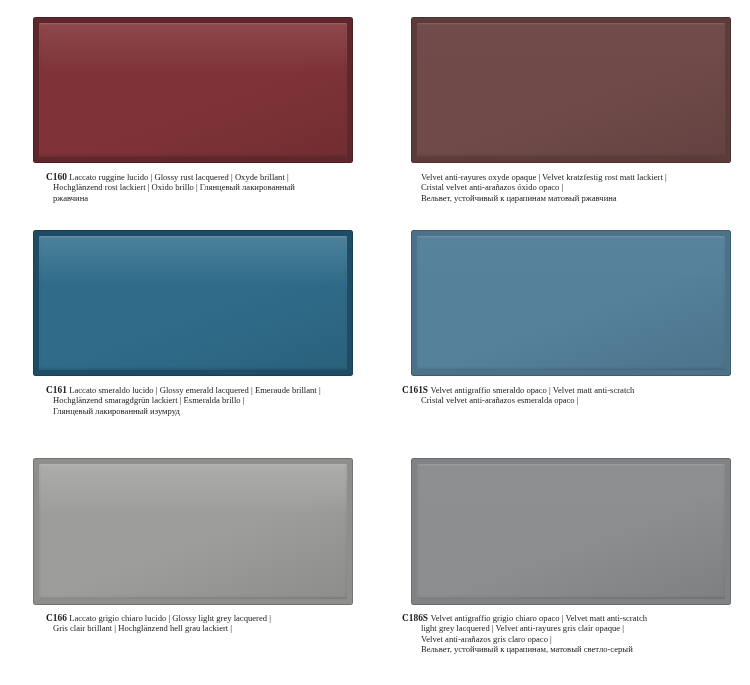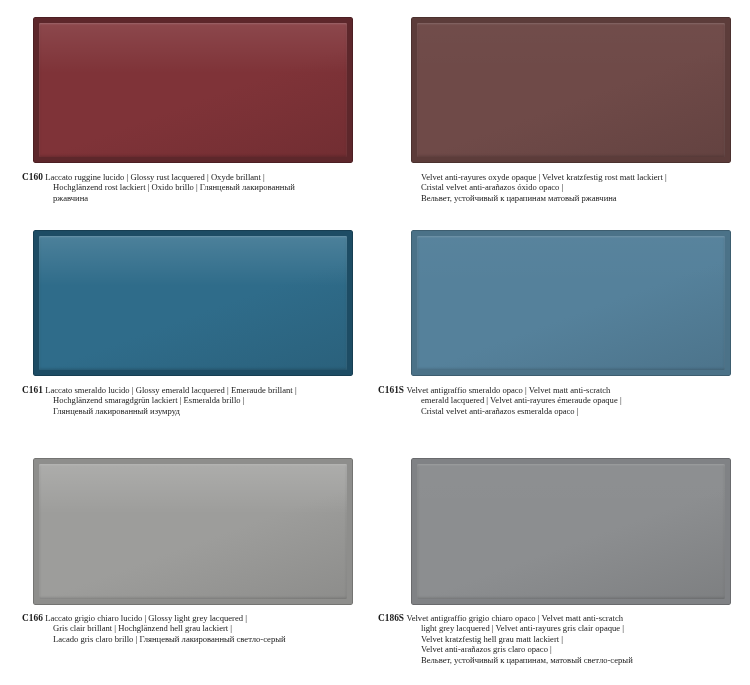--- a/index.html
+++ b/index.html
@@ -113,20 +113,21 @@
   .cap-line {
     display: block;
     padding-left: 31px;
   }
   .cell-right .cap-line { padding-left: 43px; }
   .cap-line.first { padding-left: 0; }
 
   .code-inline {
     font-weight: bold;
     font-size: 9.4px;
+    margin-left: 24px;
   }
 </style>
 </head>
 <body>
 
 <div class="catalogue">
 
   <div class="row row-1">
 
     <div class="cell cell-left">
@@ -188,21 +189,20 @@
       <div class="swatch-wrap">
         <div class="swatch">
           <div class="bevel" style="background: rgb(75, 114, 136); box-shadow: rgba(0, 0, 0, 0.18) 0px 0px 0px 1px inset;"></div>
           <div class="face" style="background: linear-gradient(160deg, rgb(85, 129, 155) 0%, rgb(85, 129, 155) 55%, rgba(0, 0, 0, 0.1) 100%), rgb(85, 129, 155); box-shadow: rgba(255, 255, 255, 0.18) 0px 1px 2px inset, rgba(0, 0, 0, 0.2) 0px -1px 3px inset;"></div>
           <div class="sheen" style="background: linear-gradient(rgba(255, 255, 255, 0.05) 0%, rgba(255, 255, 255, 0) 100%); opacity: 0.35;"></div>
         </div>
       </div>
       <div class="caption">
         <span class="cap-body">
             <span class="cap-line first"><span class="code-inline">C161S </span><span>Velvet antigraffio smeraldo opaco | Velvet matt anti-scratch</span></span>
-            <span class="cap-line"><span>emerald lacquered | Velvet anti-rayures émeraude opaque |</span></span>
             <span class="cap-line"><span>Cristal velvet anti-arañazos esmeralda opaco  |</span></span>
           </span>
       </div>
     </div>
 
   </div>
 
   <div class="row row-3">
 
     <div class="cell cell-left">
@@ -210,38 +210,36 @@
         <div class="swatch">
           <div class="bevel" style="background: rgb(142, 142, 140); box-shadow: rgba(0, 0, 0, 0.18) 0px 0px 0px 1px inset;"></div>
           <div class="face" style="background: linear-gradient(160deg, rgb(157, 157, 155) 0%, rgb(157, 157, 155) 55%, rgba(0, 0, 0, 0.1) 100%), rgb(157, 157, 155); box-shadow: rgba(255, 255, 255, 0.18) 0px 1px 2px inset, rgba(0, 0, 0, 0.2) 0px -1px 3px inset;"></div>
           <div class="sheen" style="background: linear-gradient(rgba(255, 255, 255, 0.16) 0%, rgba(255, 255, 255, 0) 100%);"></div>
         </div>
       </div>
       <div class="caption">
         <span class="cap-body">
             <span class="cap-line first"><span class="code-inline">C166 </span><span>Laccato grigio chiaro lucido | Glossy light grey lacquered |</span></span>
             <span class="cap-line"><span>Gris clair brillant | Hochglänzend hell grau lackiert |</span></span>
-            <span class="cap-line"><span>Lacado gris claro brillo | Глянцевый лакированный светло-серый</span></span>
           </span>
       </div>
     </div>
 
     <div class="cell cell-right">
       <div class="swatch-wrap">
         <div class="swatch">
           <div class="bevel" style="background: rgb(128, 130, 133); box-shadow: rgba(0, 0, 0, 0.18) 0px 0px 0px 1px inset;"></div>
           <div class="face" style="background: linear-gradient(160deg, rgb(140, 142, 144) 0%, rgb(140, 142, 144) 55%, rgba(0, 0, 0, 0.1) 100%), rgb(140, 142, 144); box-shadow: rgba(255, 255, 255, 0.18) 0px 1px 2px inset, rgba(0, 0, 0, 0.2) 0px -1px 3px inset;"></div>
           <div class="sheen" style="background: linear-gradient(rgba(255, 255, 255, 0.04) 0%, rgba(255, 255, 255, 0) 100%); opacity: 0.35;"></div>
         </div>
       </div>
       <div class="caption">
         <span class="cap-body">
             <span class="cap-line first"><span class="code-inline">C186S </span><span>Velvet antigraffio grigio chiaro opaco | Velvet matt anti-scratch</span></span>
             <span class="cap-line"><span>light grey lacquered | Velvet anti-rayures gris clair opaque |</span></span>
-            <span class="cap-line"><span>Velvet kratzfestig hell grau matt lackiert |</span></span>
             <span class="cap-line"><span>Velvet anti-arañazos gris claro opaco |</span></span>
             <span class="cap-line"><span>Вельвет, устойчивый к царапинам, матовый светло-серый</span></span>
           </span>
       </div>
     </div>
 
   </div>
 
 </div>
 

